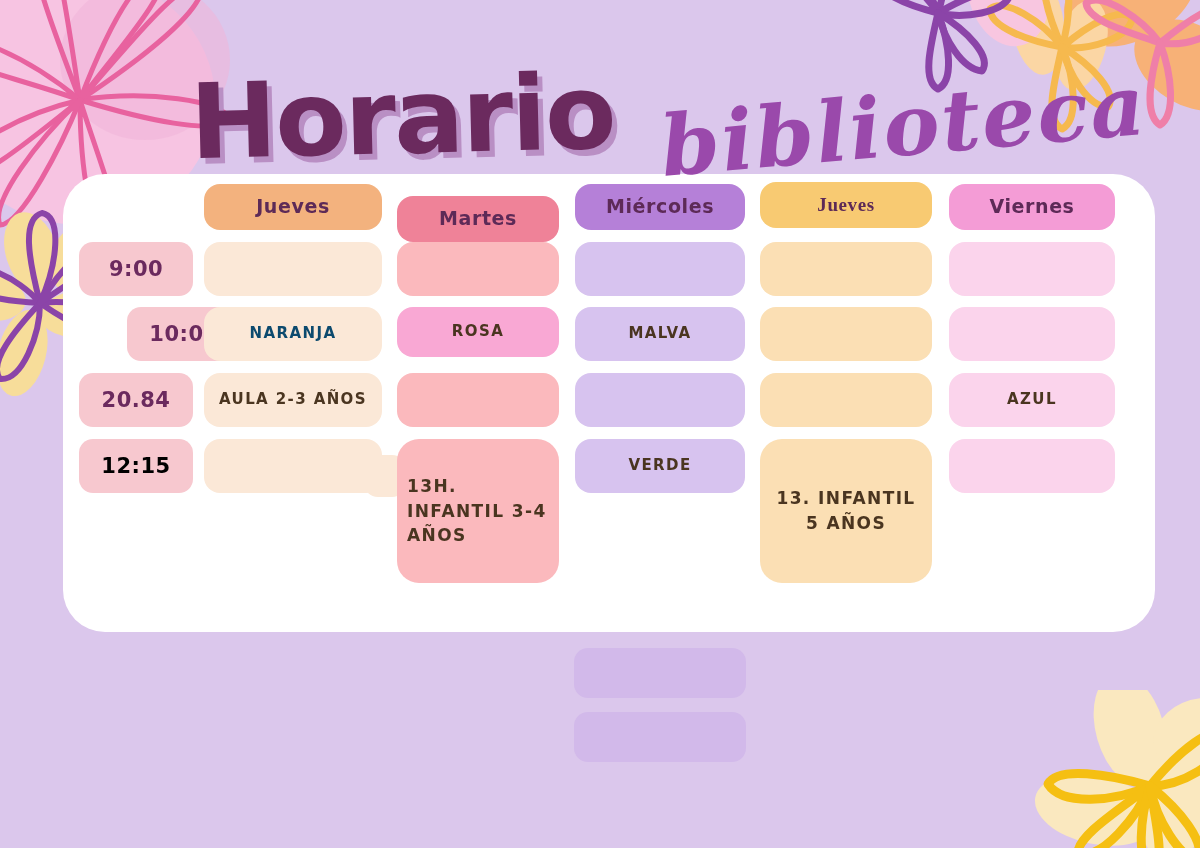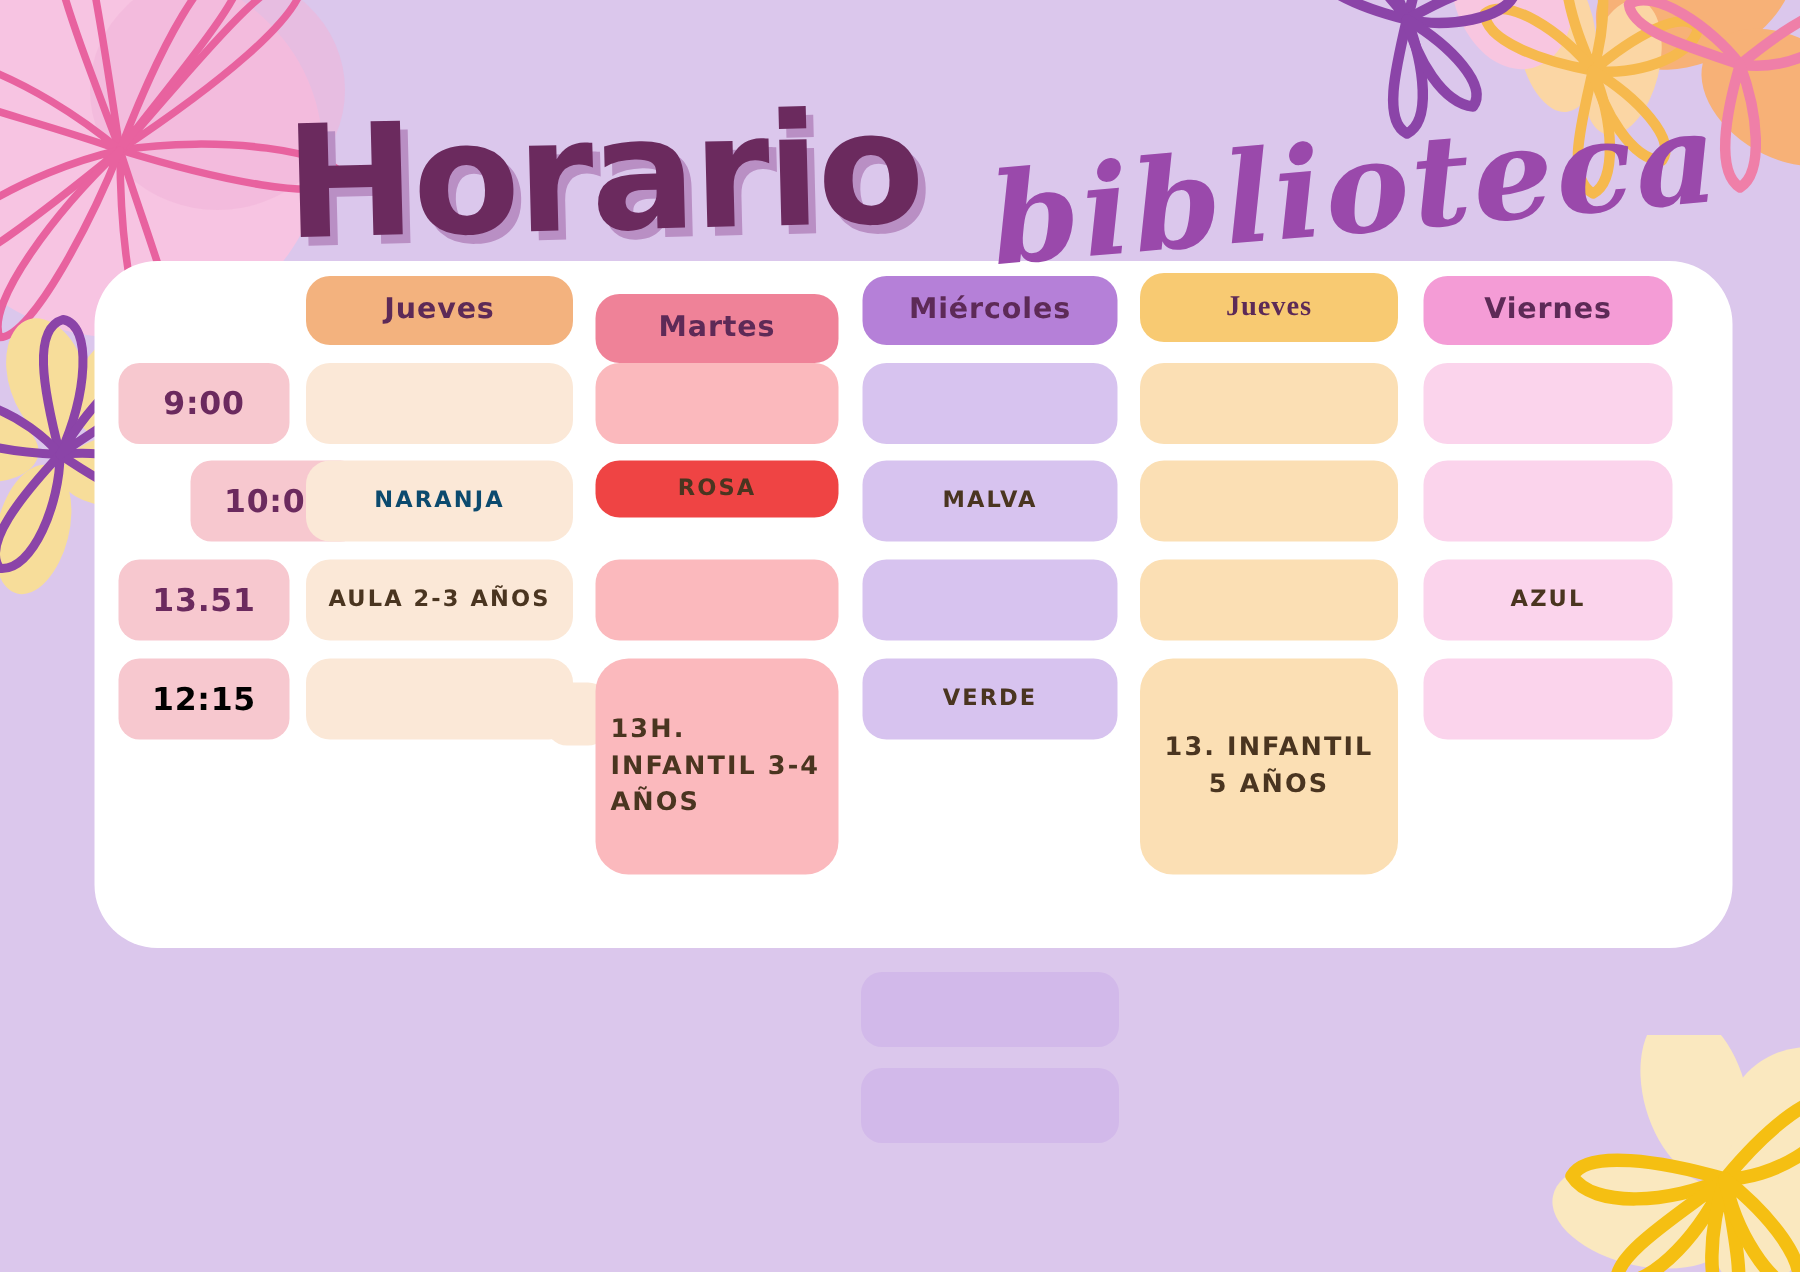--- a/index.html
+++ b/index.html
@@ -229,25 +229,25 @@
       <div class="cellbox hdr" style="left: 697px; top: 8px; width: 172px; height: 46px; background: rgb(248, 202, 114); font-family: Liberation Serif, serif;">Jueves</div>
       <div class="cellbox hdr" style="left: 886px; top: 10px; width: 166px; height: 46px; background: rgb(244, 156, 214);">Viernes</div>
       <div class="cellbox timecell" style="left: 16px; top: 68px; width: 114px; height: 54px; background: rgb(247, 200, 207); color: rgb(107, 42, 94);">9:00</div>
       <div class="cellbox" style="left: 141px; top: 68px; width: 178px; height: 54px; background: rgb(251, 232, 215); color: rgb(74, 53, 32);"></div>
       <div class="cellbox" style="left: 334px; top: 68px; width: 162px; height: 54px; background: rgb(251, 185, 189); color: rgb(74, 53, 32);"></div>
       <div class="cellbox" style="left: 512px; top: 68px; width: 170px; height: 54px; background: rgb(215, 195, 239); color: rgb(74, 53, 32);"></div>
       <div class="cellbox" style="left: 697px; top: 68px; width: 172px; height: 54px; background: rgb(251, 223, 180); color: rgb(74, 53, 32);"></div>
       <div class="cellbox" style="left: 886px; top: 68px; width: 166px; height: 54px; background: rgb(251, 212, 236); color: rgb(74, 53, 32);"></div>
       <div class="cellbox timecell" style="left: 16px; top: 133px; width: 114px; height: 54px; background: rgb(247, 200, 207); color: rgb(107, 42, 94); margin-left: 48px;">10:00</div>
       <div class="cellbox" style="left: 141px; top: 133px; width: 178px; height: 54px; background: rgb(251, 232, 215); color: #0c4a6e;">NARANJA</div>
-      <div class="cellbox" style="left: 334px; top: 133px; width: 162px; height: 38px; background: #ef4444; color: rgb(74, 53, 32);">ROSA</div>
+      <div class="cellbox" style="left: 334px; top: 133px; width: 162px; height: 50px; background: #f9a8d4; color: rgb(74, 53, 32);">ROSA</div>
       <div class="cellbox" style="left: 512px; top: 133px; width: 170px; height: 54px; background: rgb(215, 195, 239); color: rgb(74, 53, 32);">MALVA</div>
       <div class="cellbox" style="left: 697px; top: 133px; width: 172px; height: 54px; background: rgb(251, 223, 180); color: rgb(74, 53, 32);"></div>
       <div class="cellbox" style="left: 886px; top: 133px; width: 166px; height: 54px; background: rgb(251, 212, 236); color: rgb(74, 53, 32);"></div>
-      <div class="cellbox timecell" style="left: 16px; top: 199px; width: 114px; height: 54px; background: rgb(247, 200, 207); color: rgb(107, 42, 94);">13.51</div>
+      <div class="cellbox timecell" style="left: 16px; top: 199px; width: 114px; height: 54px; background: rgb(247, 200, 207); color: rgb(107, 42, 94);">20.84</div>
       <div class="cellbox" style="left: 141px; top: 199px; width: 178px; height: 54px; background: rgb(251, 232, 215); color: rgb(74, 53, 32);">AULA 2-3 AÑOS</div>
       <div class="cellbox" style="left: 334px; top: 199px; width: 162px; height: 54px; background: rgb(251, 185, 189); color: rgb(74, 53, 32);"></div>
       <div class="cellbox" style="left: 512px; top: 199px; width: 170px; height: 54px; background: rgb(215, 195, 239); color: rgb(74, 53, 32);"></div>
       <div class="cellbox" style="left: 697px; top: 199px; width: 172px; height: 54px; background: rgb(251, 223, 180); color: rgb(74, 53, 32);"></div>
       <div class="cellbox" style="left: 886px; top: 199px; width: 166px; height: 54px; background: rgb(251, 212, 236); color: rgb(74, 53, 32);">AZUL</div>
       <div class="cellbox timecell" style="left: 16px; top: 265px; width: 114px; height: 54px; background: rgb(247, 200, 207); color: #000000;">12:15</div>
       <div class="bump" style="left: 301px; top: 281px; background: rgb(251, 232, 215);"></div>
       <div class="cellbox" style="left: 141px; top: 265px; width: 178px; height: 54px; background: rgb(251, 232, 215); color: rgb(74, 53, 32);"></div>
       <div class="cellbox tall left" style="left: 334px; top: 265px; width: 162px; height: 144px; background: rgb(251, 185, 189); color: rgb(74, 53, 32); border-radius: 22px; font-size: 17px;">13H. INFANTIL 3-4 AÑOS</div>
       <div class="cellbox" style="left: 512px; top: 265px; width: 170px; height: 54px; background: rgb(215, 195, 239); color: rgb(74, 53, 32);">VERDE</div>

